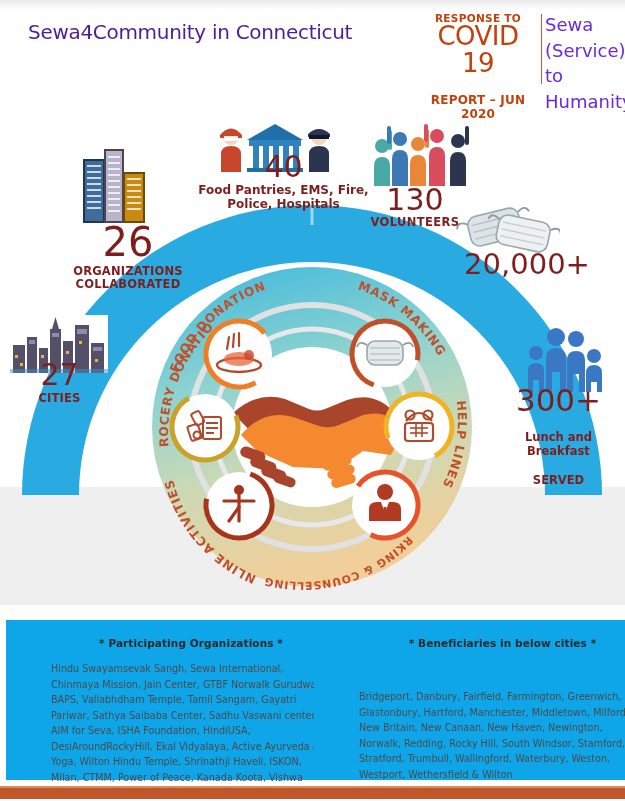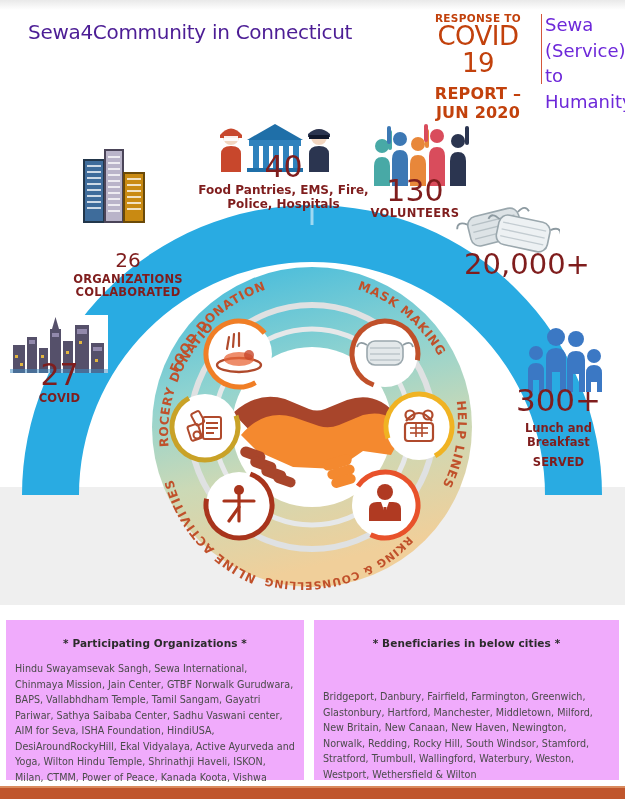--- a/index.html
+++ b/index.html
@@ -11,68 +11,68 @@
     background:linear-gradient(to bottom,#e9e9e9,#ffffff);}
 
   
   .header{position:absolute;left:0;top:8px;width:625px;height:80px;}
   .main-title{position:absolute;left:28px;top:12px;font-size:20px;color:#4c1d95;
     font-family:"DejaVu Sans",sans-serif;font-weight:400;letter-spacing:-0.3px;white-space:nowrap;}
   .covid-block{position:absolute;left:418px;top:4px;width:120px;text-align:center;color:#c2410c;}
   .covid-resp{font-size:10.5px;font-weight:700;letter-spacing:.3px;font-family:"DejaVu Sans",sans-serif;}
   .covid-big{font-size:26px;font-weight:400;line-height:1.05;margin-top:-1px;
     font-family:"DejaVu Sans",sans-serif;letter-spacing:-0.5px;}
-  .covid-rep{font-size:16px;font-weight:700;letter-spacing:.2px;margin-top:6px;font-family:"DejaVu Sans",sans-serif;}
+  .covid-rep{font-size:12px;font-weight:700;letter-spacing:.2px;margin-top:15px;font-family:"DejaVu Sans",sans-serif;}
   .sewa-tag{position:absolute;left:545px;top:4px;width:80px;color:#6d28d9;
     font-size:18px;line-height:1.42;font-family:"DejaVu Sans",sans-serif;font-weight:500;}
   .tag-rule{position:absolute;left:541px;top:6px;width:1px;height:70px;background:#d4563a;}
 
   
   .gray-band{position:absolute;left:0;top:487px;width:625px;height:118px;background:#efefef;}
 
   
   .arc-svg{position:absolute;left:0;top:95px;width:625px;height:400px;}
 
   
   .stat{position:absolute;text-align:center;color:#7f1d1d;}
   .stat .num{font-family:"DejaVu Sans",sans-serif;font-weight:400;line-height:1;}
   .stat .cap{font-family:"DejaVu Sans",sans-serif;font-weight:600;line-height:1.15;}
 
   .stat-orgs{left:48px;top:222px;width:160px;}
-  .stat-orgs .num{font-size:20px;margin-top:28px;}
+  .stat-orgs .num{font-size:40px;}
   .stat-orgs .cap{font-size:11.5px;margin-top:3px;letter-spacing:.2px;}
 
   .stat-cities{left:12px;top:360px;width:95px;}
   .stat-cities .num{font-size:30px;}
   .stat-cities .cap{font-size:11.5px;margin-top:2px;letter-spacing:.2px;}
 
   .stat-food{left:196px;top:152px;width:175px;}
   .stat-food .num{font-size:30px;}
   .stat-food .cap{font-size:12px;margin-top:2px;}
 
-  .stat-vol{left:355px;top:176px;width:120px;}
+  .stat-vol{left:355px;top:185px;width:120px;}
   .stat-vol .num{font-size:30px;}
   .stat-vol .cap{font-size:11.5px;margin-top:1px;letter-spacing:.4px;}
 
   .stat-masks{left:432px;top:250px;width:190px;}
   .stat-masks .num{font-size:29px;}
   .stat-masks .cap{font-size:12px;margin-top:2px;letter-spacing:.2px;}
 
   .stat-lunch{left:492px;top:385px;width:133px;}
   .stat-lunch .num{font-size:31px;}
-  .stat-lunch .cap{font-size:11.5px;margin-top:6px;line-height:1.2;}
+  .stat-lunch .cap{font-size:11.5px;margin-top:15px;line-height:1.2;}
 
   
   .art{position:absolute;}
 
   
   .wheel{position:absolute;left:107px;top:245px;width:410px;height:365px;}
 
   
-  .panel{position:absolute;top:620px;height:160px;background:#f0abfc;}
+  .panel{position:absolute;top:620px;height:160px;background:#0ea5e9;padding-left:36px;}
   .panel-left{left:6px;width:298px;}
   .panel-right{left:314px;width:305px;}
   .panel-title{text-align:center;font-size:10.5px;font-weight:700;color:#2b2b2b;
     font-family:"DejaVu Sans",sans-serif;padding-top:17px;letter-spacing:.1px;}
   .panel-body{font-size:9.6px;color:#4b4b4b;line-height:1.62;
     font-family:"DejaVu Sans",sans-serif;padding:0 9px;}
   .panel-left .panel-body{margin-top:12px;}
   .panel-right .panel-body{margin-top:40px;}
 
   .bottom-bar{position:absolute;left:0;top:788px;width:625px;height:11px;background:#c0562c;}
@@ -278,21 +278,21 @@
     </g>
   </svg>
 
   <div class="stat stat-orgs">
     <div class="num">26</div>
     <div class="cap">ORGANIZATIONS COLLABORATED</div>
   </div>
 
   <div class="stat stat-cities">
     <div class="num">27</div>
-    <div class="cap">COVID</div>
+    <div class="cap">CITIES</div>
   </div>
 
   <div class="stat stat-food">
     <div class="num">40</div>
     <div class="cap">Food Pantries, EMS, Fire, Police, Hospitals</div>
   </div>
 
   <div class="stat stat-vol">
     <div class="num">130</div>
     <div class="cap">VOLUNTEERS</div>

